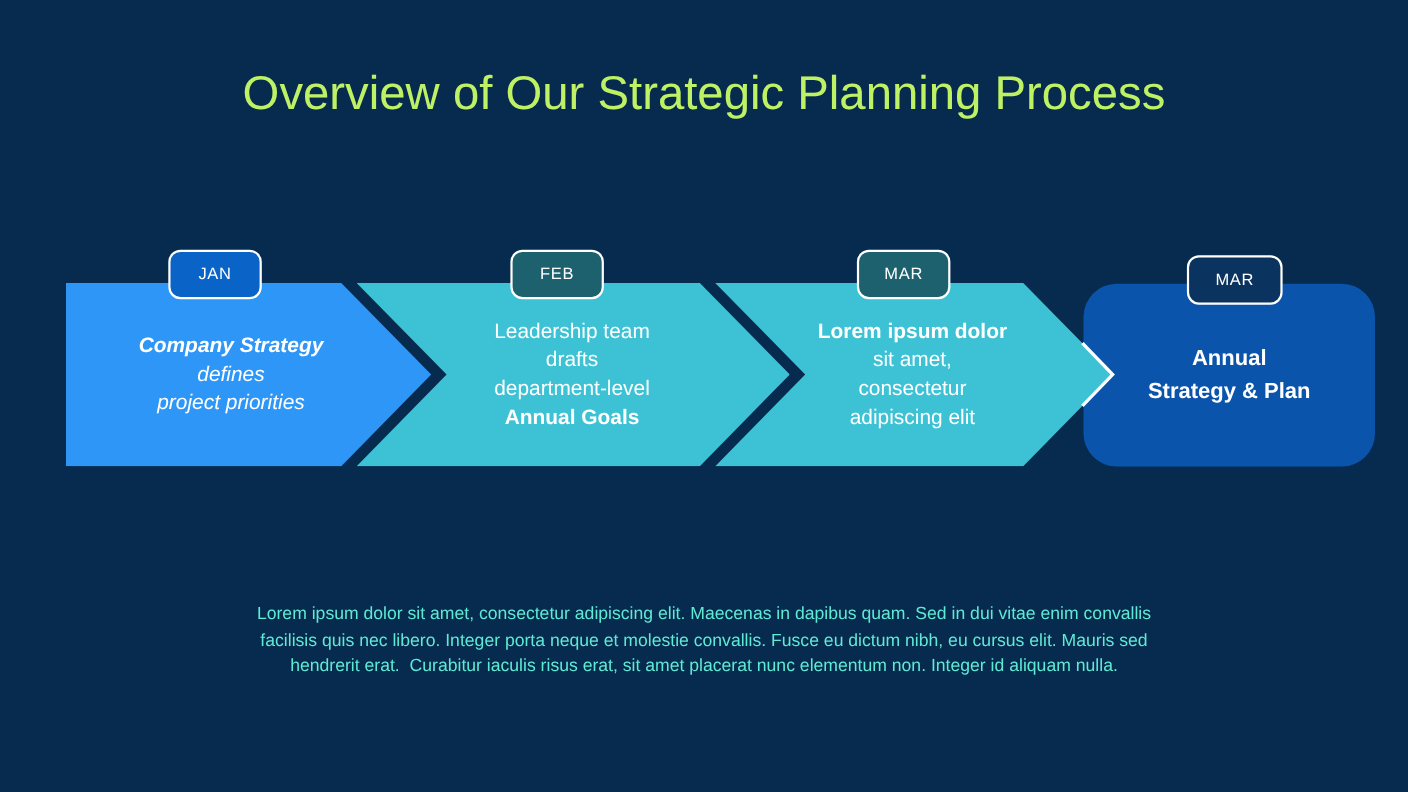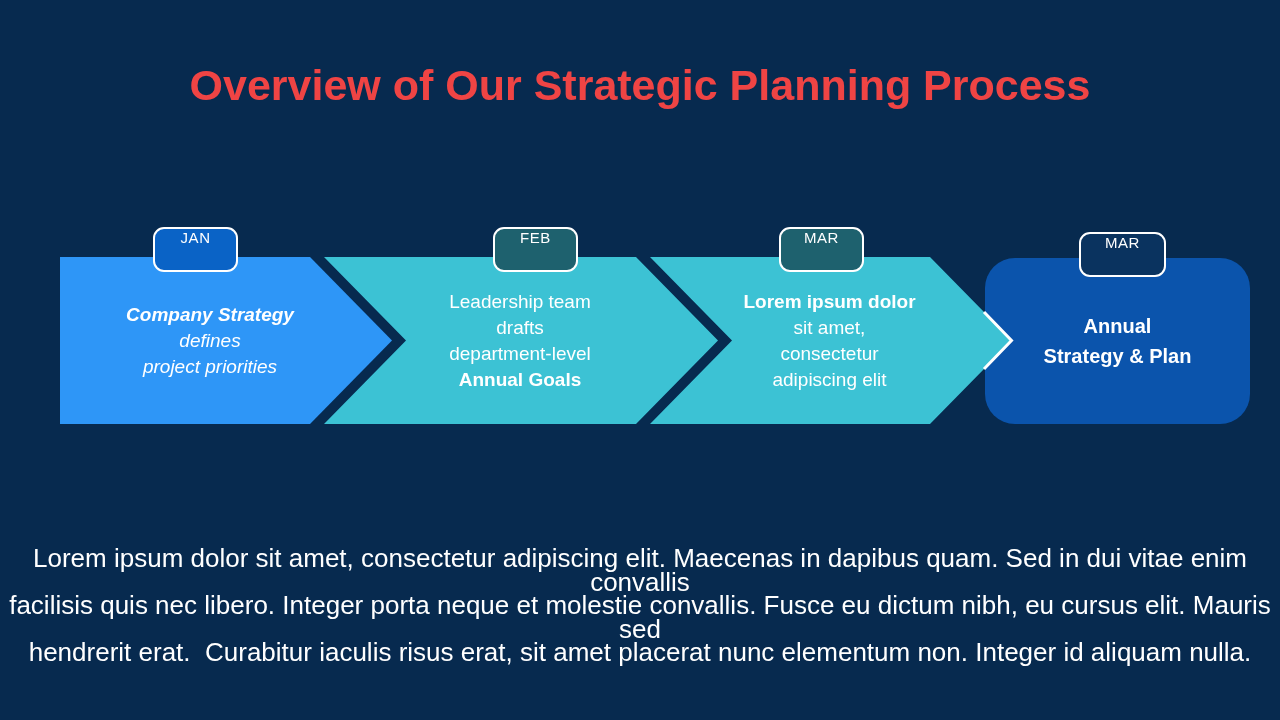--- a/index.html
+++ b/index.html
@@ -12,23 +12,23 @@
     height: 720px;
     overflow: hidden;
   }
 
   .title {
     position: absolute;
     top: 58px;
     left: 0;
     width: 100%;
     text-align: center;
-    color: #ef4444;
+    color: #bef264;
     font-size: 43px;
-    font-weight: 700;
+    font-weight: 400;
     line-height: 54px;
     letter-spacing: 0px;
   }
 
   
   .diagram { position: absolute; left: 0; top: 0; width: 1280px; height: 720px; }
 
   .shape { position: absolute; top: 257px; height: 167px; }
   .shape-1 {
     left: 60px; width: 332px;
@@ -51,28 +51,28 @@
     position: absolute; left: 980px; top: 300px; width: 40px; height: 82px;
     z-index: 3; pointer-events: none;
   }
 
   .badge {
     position: absolute;
     top: 227px;
     width: 85px; height: 45px;
     border: 2.5px solid #FFFFFF;
     border-radius: 11px;
-    display: flex; align-items: flex-start; justify-content: center;
+    display: flex; align-items: center; justify-content: center;
     color: #FFFFFF;
     font-size: 15px;
     letter-spacing: 0.6px;
     z-index: 4;
   }
   .badge-1 { left: 153px; }
-  .badge-2 { left: 493px; }
+  .badge-2 { left: 464px; }
   .badge-3 { left: 779px; }
   .badge-4 { left: 1079px; top: 232px; width: 87px; }
 
   .step-text {
     position: absolute;
     top: 257px; height: 167px;
     display: flex; flex-direction: column;
     justify-content: center; align-items: center;
     text-align: center;
     color: #FFFFFF;
@@ -84,22 +84,22 @@
   .step-text-2 { left: 395px; width: 250px; }
   .step-text-3 { left: 722px; width: 215px; text-align: center; }
   .step-text-4 { left: 985px; width: 265px; line-height: 30px; font-size: 20px; }
   .bold { font-weight: 700; }
 
   
   .footer {
     position: absolute;
     top: 547px; left: 0; width: 100%;
     text-align: center;
-    color: #ffffff;
-    font-size: 26px;
+    color: #5eead4;
+    font-size: 16px;
     line-height: 23.5px;
     font-weight: 400;
   }
   .footer div { white-space: pre-wrap; }
 </style>
 </head>
 <body>
 
 <div class="slide" style="background: rgb(7, 42, 79);">
 

